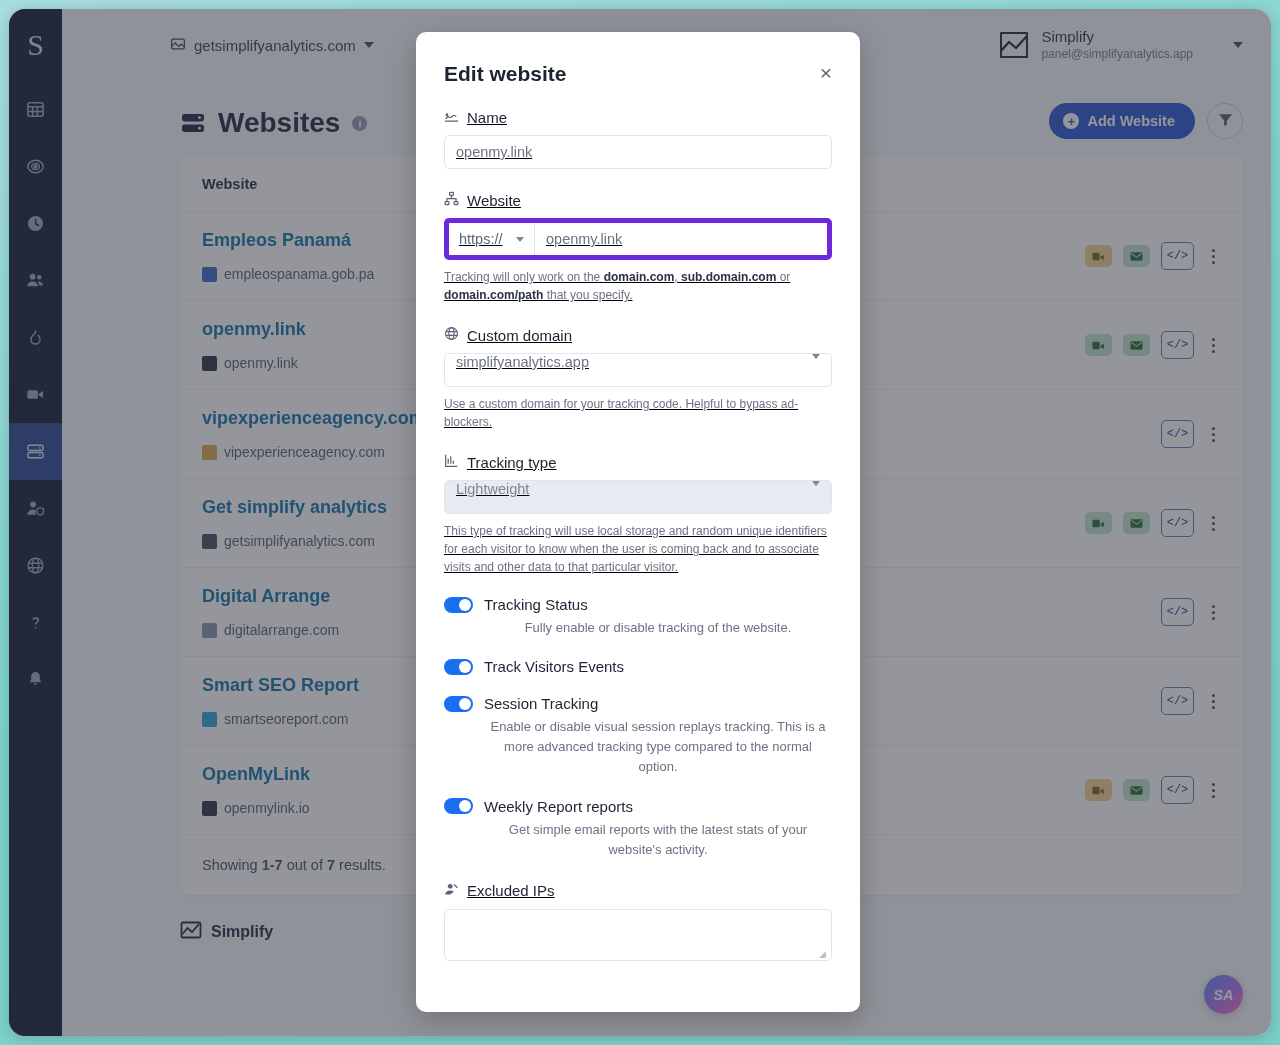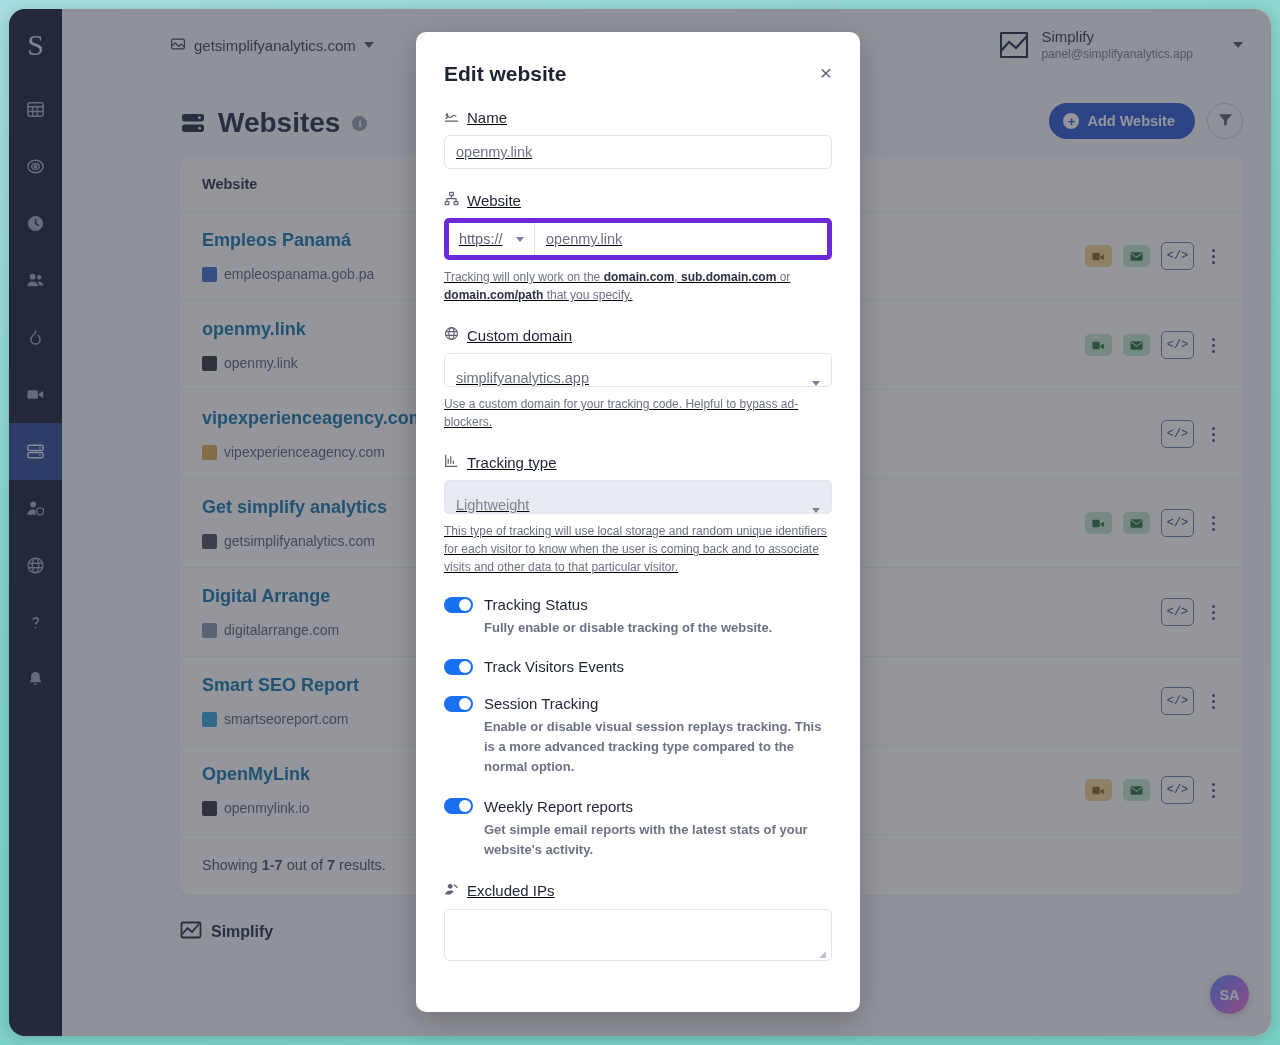--- a/index.html
+++ b/index.html
@@ -112,26 +112,27 @@
               justify-content:center; font-family:"Liberation Mono", monospace; }
   .dots { width:16px; display:flex; flex-direction:column; align-items:center; gap:3px; }
   .dots i { width:3px; height:3px; background:#3a4154; border-radius:50%; display:block; }
   .footer-note { padding: 22px; font-size:14.5px; color:#3a4154; }
   .footer-note b { font-weight:700; }
   .page-footer { margin: 26px 28px 0 118px; display:flex; align-items:center; gap:9px;
                  color:#0f1a33; font-size:16px; font-weight:600; }
   .page-footer svg { width:22px; height:18px; }
 
   .avatar {
-    position:absolute; right:22px; bottom:22px;
+    position:absolute; right:28px; bottom:22px;
     width:39px; height:39px; border-radius:50%;
     background: linear-gradient(135deg,#4a7dfc 0%,#9b6bf0 45%,#f261c6 100%);
     color:#fff; font-size:14.5px; font-weight:700;
     display:flex; align-items:center; justify-content:center;
     box-shadow: 0 2px 8px rgba(0,0,0,.18);
+    font-style: italic;
   }
 
   
   .overlay {
     position:absolute; left:9px; top:9px; width:1262px; height:1027px;
     border-radius:16px;
     background: rgba(60,64,74,.55);
     z-index: 30;
   }
   .modal {
@@ -163,34 +164,34 @@
     padding: 0 10px; font-size:14.5px; color:#5c6374; border-right:1px solid #e2e5ec;
   }
   .proto-val { font-size:14.5px; color:#5c6374; }
   .url-in { flex:1; height:32px; display:flex; align-items:center; padding:0 11px;
             font-size:14.5px; color:#6b7283; }
   .hint { font-size:12px; color:#6b7283; line-height:1.5; margin-top:8px; }
   .hint b { color:#2b3246; font-weight:700; }
   .select {
     width:100%; height:34px; border:1px solid #e2e5ec; border-radius:5px;
     background:#fff; padding: 0 11px; font-size:14.5px; color:#6b7283;
-    display:flex; align-items:flex-end; justify-content:space-between;
+    display:flex; align-items:flex-start; justify-content:space-between;
   }
   .select.disabled { background:#e7ebf1; border-color:#e0e5ec; color:#7d8494; }
   .sel-caret { width:0;height:0;border-left:4px solid transparent;
                border-right:4px solid transparent;border-top:5px solid #7d8494; }
 
-  .toggle-row { margin-top: 20px; }
+  .toggle-row { margin-top: 20px; text-align: center; }
   .toggle-line { display:flex; align-items:center; gap:11px; }
   .switch { width:29px; height:16px; border-radius:9px; background:#1a6ef0;
             position:relative; flex:0 0 29px; }
   .switch .knob { position:absolute; right:2px; top:2px; width:12px; height:12px;
                   border-radius:50%; background:#fff; }
   .toggle-title { font-size:15px; color:#1c2333; }
-  .toggle-desc { font-size:13px; color:#6b7283; line-height:1.55; margin:5px 0 0 40px;font-weight:bold; }
+  .toggle-desc { font-size:13px; color:#6b7283; line-height:1.55; margin:5px 0 0 40px; }
 
   .textarea {
     width:100%; height:52px; border:1px solid #e2e5ec; border-radius:5px;
     background:#fff; position:relative;
   }
   .ta-grip { position:absolute; right:3px; bottom:2px; width:9px; height:9px;
              color:#b9bec9; font-size:9px; }
 </style>
 </head>
 <body>

